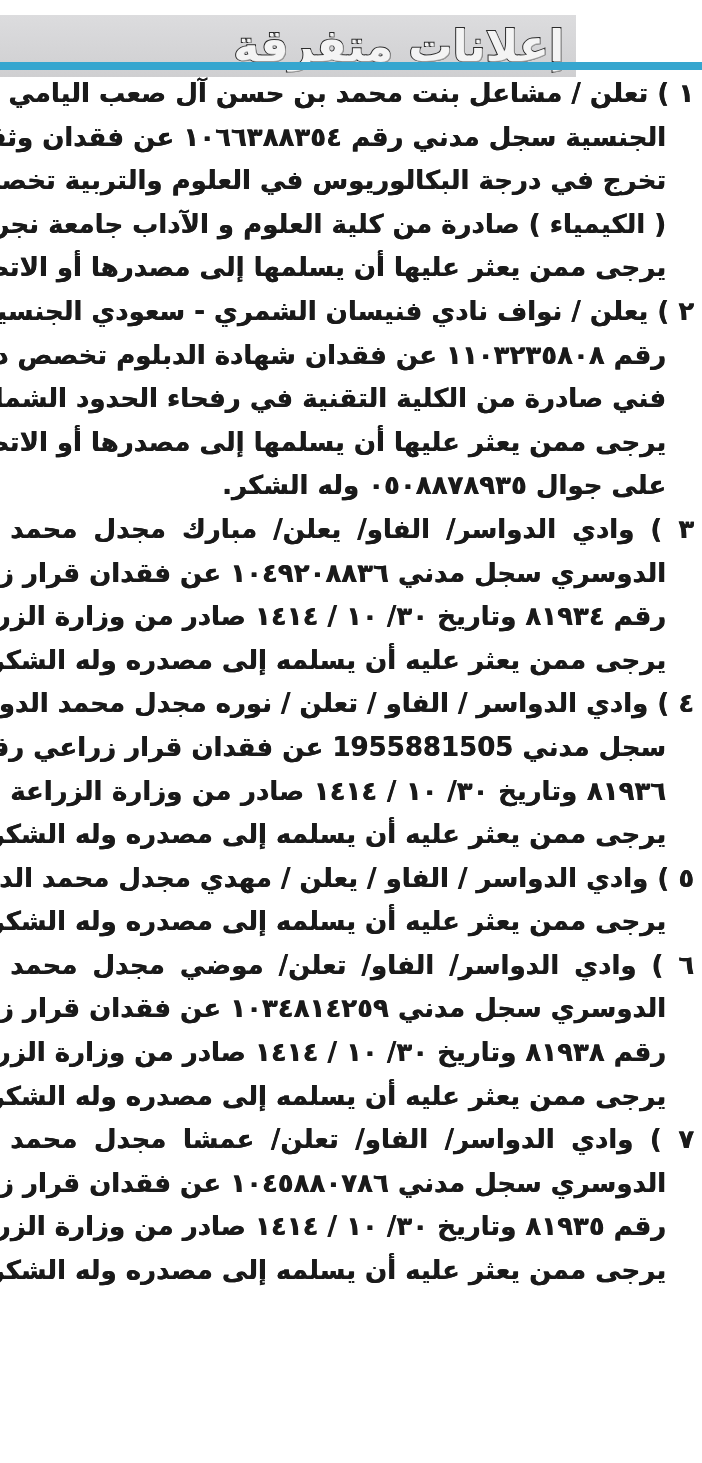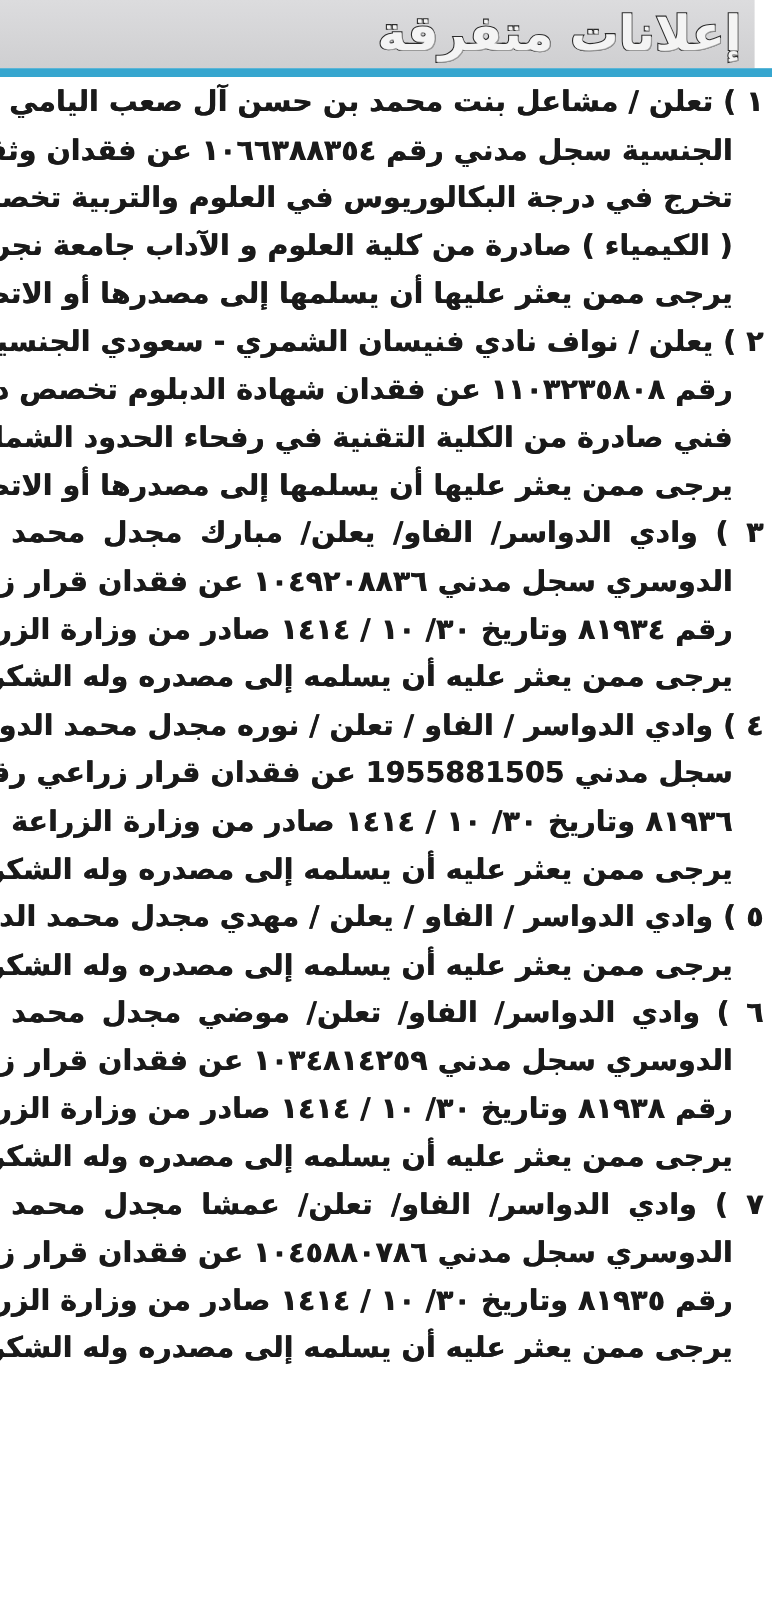--- a/index.html
+++ b/index.html
@@ -9,22 +9,22 @@
   }
   body {
     width: 702px;
     height: 1463px;
     overflow: hidden;
     position: relative;
     font-family: "DejaVu Sans", sans-serif;
   }
   .header {
     position: absolute;
-    left: 0; top: 0;
-    width: 686px;
+    left: 0; top: 15px;
+    width: 576px;
     height: 62px;
     background: linear-gradient(#dcdcde, #cfcfd1);
     text-align: right;
   }
   .header-title {
     position: absolute;
     right: 12px;
     top: 2px;
     direction: rtl;
     font-family: "DejaVu Sans", sans-serif;
@@ -92,20 +92,21 @@
     <span class="line cont">تخرج في درجة البكالوريوس في العلوم والتربية تخصص</span>
     <span class="line cont">( الكيمياء ) صادرة من كلية العلوم و الآداب جامعة نجران</span>
     <span class="line cont">يرجى ممن يعثر عليها أن يسلمها إلى مصدرها أو الاتصال</span>
   </div>
 
   <div class="ad">
     <span class="line">٢ ) يعلن / نواف نادي فنيسان الشمري - سعودي الجنسية هوية</span>
     <span class="line cont">رقم ١١٠٣٢٣٥٨٠٨ عن فقدان شهادة الدبلوم تخصص دعم</span>
     <span class="line cont">فني صادرة من الكلية التقنية في رفحاء الحدود الشمالية</span>
     <span class="line cont">يرجى ممن يعثر عليها أن يسلمها إلى مصدرها أو الاتصال</span>
+    <span class="line cont last">على جوال ٠٥٠٨٨٧٨٩٣٥ وله الشكر.</span>
   </div>
 
   <div class="ad">
     <span class="line">٣ ) وادي الدواسر/ الفاو/ يعلن/ مبارك مجدل محمد</span>
     <span class="line cont">الدوسري سجل مدني ١٠٤٩٢٠٨٨٣٦ عن فقدان قرار زراعي</span>
     <span class="line cont">رقم ٨١٩٣٤ وتاريخ ٣٠/ ١٠ / ١٤١٤ صادر من وزارة الزراعة</span>
     <span class="line cont last">يرجى ممن يعثر عليه أن يسلمه إلى مصدره وله الشكر.</span>
   </div>
 
   <div class="ad">

